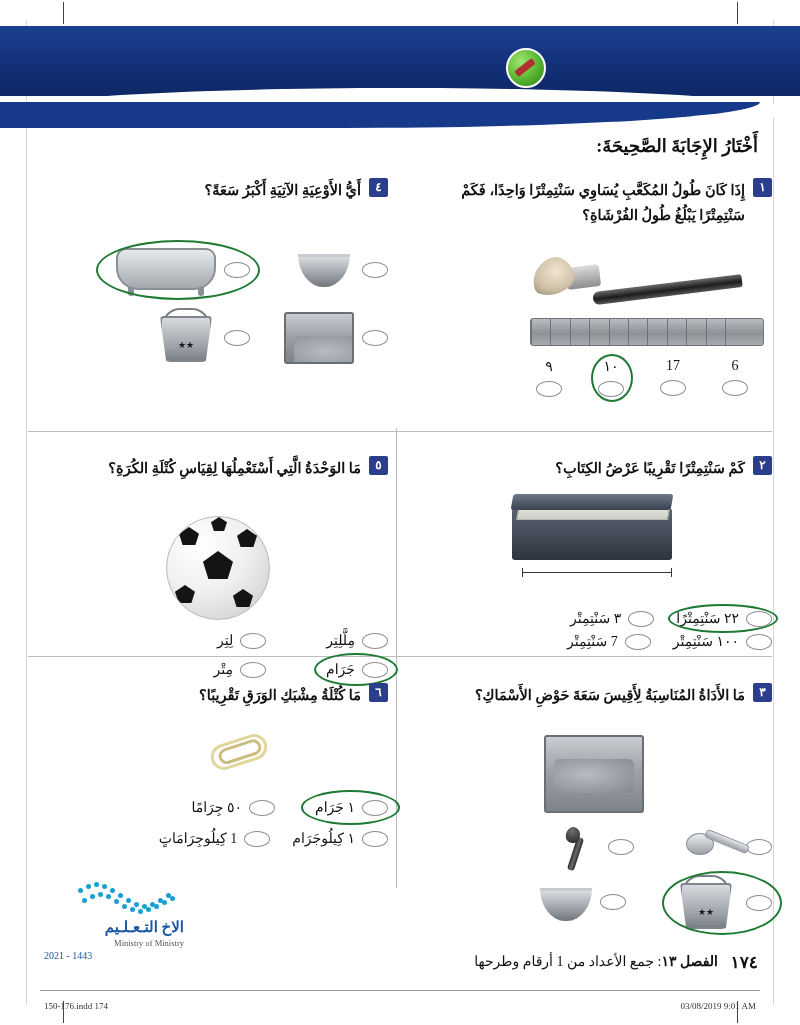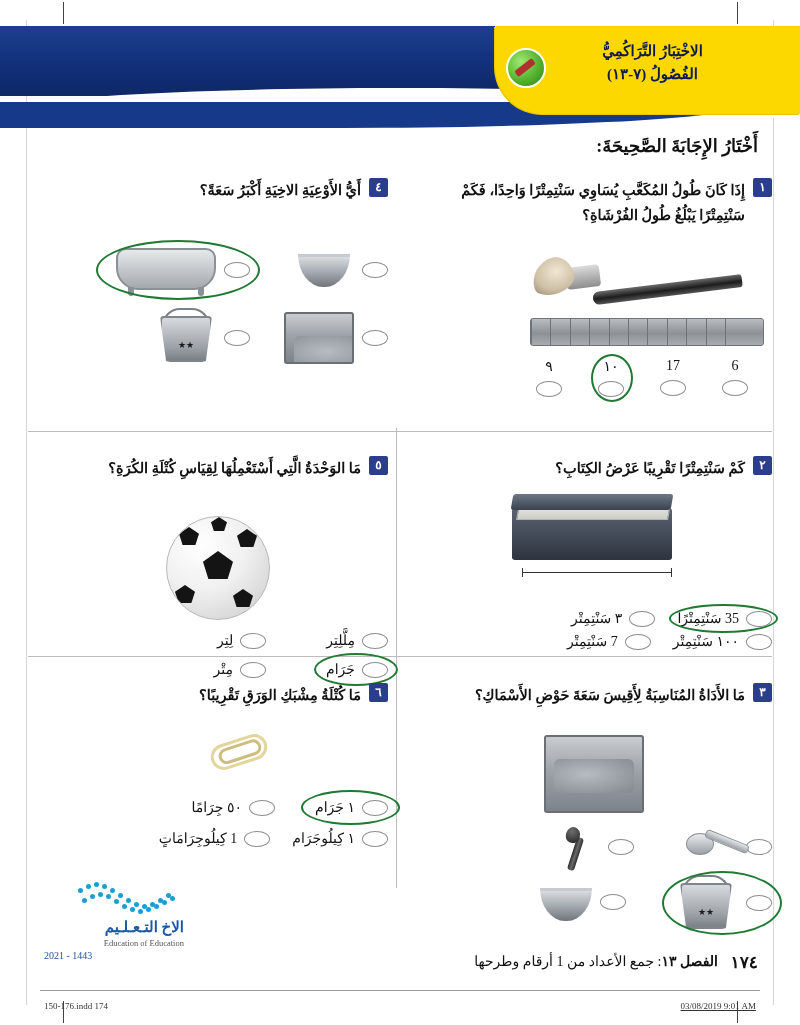--- a/index.html
+++ b/index.html
@@ -506,21 +506,20 @@
     color: #333;
     direction: ltr;
   }
   .foot-right {
     position: absolute;
     right: 44px;
     bottom: 14px;
     font-size: 9px;
     color: #333;
     direction: ltr;
-    text-decoration: underline;
   }
   .sidebar-rule-left {
     position: absolute;
     left: 26px; top: 20px;
     width: 1px; height: 985px;
     background: #d6d6d6;
   }
   .sidebar-rule-right {
     position: absolute;
     right: 26px; top: 20px;
@@ -537,26 +536,20 @@
 <div class="crop v" style="left:737px; top:1001px;"></div>
 <div class="crop h" style="left:2px; top:63px;"></div>
 <div class="crop h" style="left:776px; top:63px;"></div>
 
 <div class="sidebar-rule-left"></div>
 <div class="sidebar-rule-right"></div>
 
 <div class="header">
   <div class="header-blue"></div>
   <div class="header-blue-curve"></div>
-  <div class="header-yellow">
-    <div class="title-wrap">
-      <div>الاخْتِبَارُ التَّرَاكُمِيُّ</div>
-      <div>الفُصُولُ (٧-١٣)</div>
-    </div>
-  </div>
   <div class="header-badge"></div>
 </div>
 
 <div class="instruction">أَخْتَارُ الإِجَابَةَ الصَّحِيحَةَ:</div>
 
 <div class="sheet">
 
   <div class="vdivider"></div>
   <div class="hdivider h1"></div>
   <div class="hdivider h2"></div>
@@ -621,21 +614,21 @@
         <div class="cover"></div>
         <div class="pages"></div>
         <div class="topcover"></div>
         <div class="measure-line"></div>
       </div>
 
       <div class="pic" style="right:0; top:148px; width:350px;">
         <div class="opt-row" style="justify-content:flex-start; gap:22px;">
           <div class="opt" style="position:relative;">
             <span class="oval"></span>
-            <span>35 سَنْتِمِتْرًا</span>
+            <span>٢٢ سَنْتِمِتْرًا</span>
             <span class="circle-mark" style="left:-8px; top:-6px; right:-6px; bottom:-6px;"></span>
           </div>
           <div class="opt">
             <span class="oval"></span>
             <span>٣ سَنْتِمِتْر</span>
           </div>
         </div>
         <div class="opt-row" style="justify-content:flex-start; gap:22px;">
           <div class="opt">
             <span class="oval"></span>
@@ -689,21 +682,21 @@
           </div>
         </div>
       </div>
     </div>
   </div>
 
   <div class="col left">
 
     <div class="q" style="top:0;">
       <div class="qnum">٤</div>
-      <div class="qtext">أَيُّ الأَوْعِيَةِ الاخِيَةِ أَكْبَرُ سَعَةً؟</div>
+      <div class="qtext">أَيُّ الأَوْعِيَةِ الآتِيَةِ أَكْبَرُ سَعَةً؟</div>
 
       <div class="pic" style="right:0; top:54px; width:350px;">
         <div class="opt-row" style="justify-content:flex-start; gap:30px; margin-top:10px;">
           <div class="opt" style="position:relative; width:108px; height:50px;">
             <span class="oval" style="position:absolute; right:0; top:20px;"></span>
             <span class="bowl" style="right:38px; top:12px;"></span>
           </div>
           <div class="opt" style="position:relative; width:150px; height:50px;">
             <span class="oval" style="position:absolute; right:0; top:20px;"></span>
             <span class="pic tub" style="right:34px; top:6px;">
@@ -826,21 +819,21 @@
       <i style="left:40px; top:19px;"></i>
       <i style="left:48px; top:24px;"></i>
     <i style="left:56px; top:27px;"></i>
       <i style="left:64px; top:29px;"></i>
       <i style="left:72px; top:27px;"></i>
     <i style="left:80px; top:24px;"></i>
       <i style="left:88px; top:20px;"></i>
       <i style="left:96px; top:16px;"></i>
   </div>
   <div class="logo-text">الاخ التـعـلـيم</div>
-  <div class="logo-sub">Education of Education</div>
+  <div class="logo-sub">Ministry of Ministry</div>
   <div class="logo-year">2021 - 1443</div>
 </div>
 
 <div class="page-num" style="right:42px;">١٧٤</div>
 <div class="page-footer" style="right:82px;">
   <span>الفصل ١٣</span><span class="label">: جمع الأعداد من 1 أرقام وطرحها</span>
 </div>
 
 <div class="footline"></div>
 <div class="foot-left">150-176.indd   174</div>

